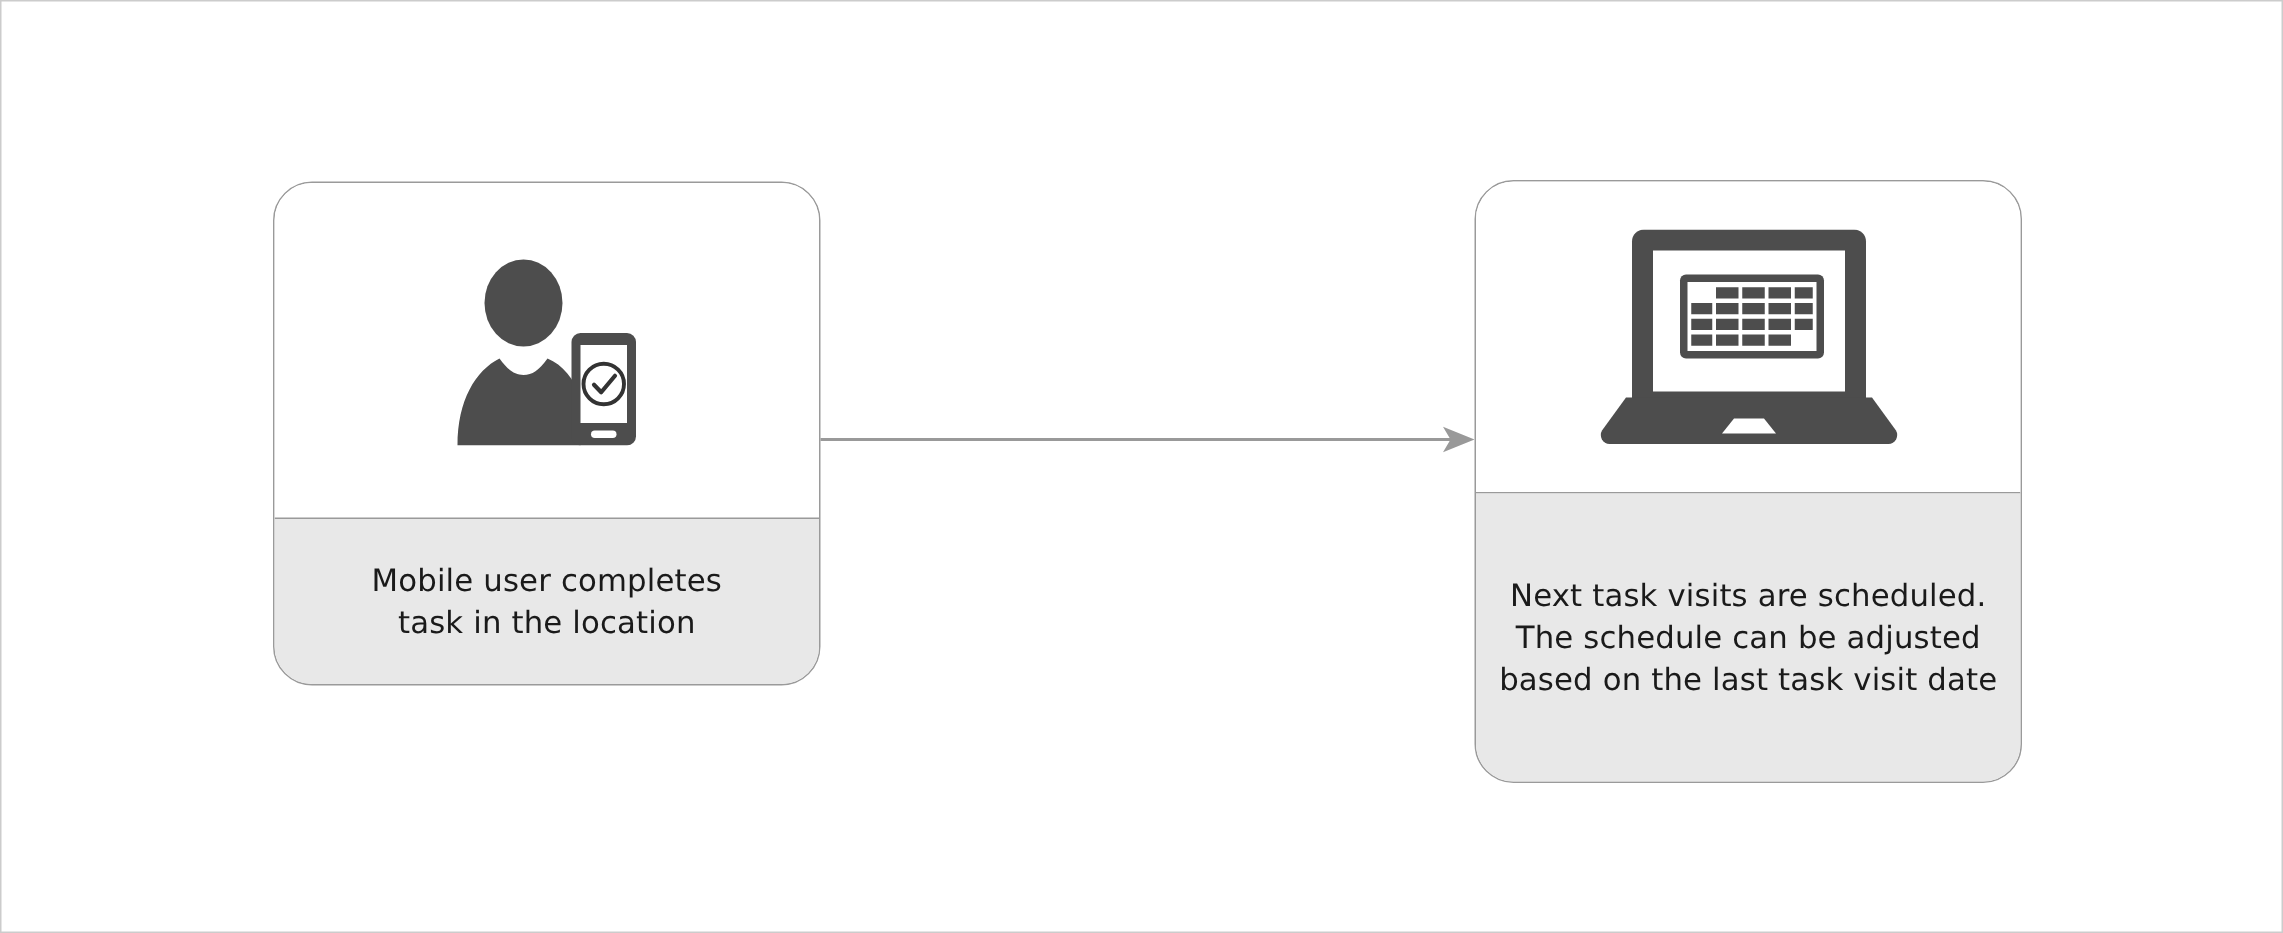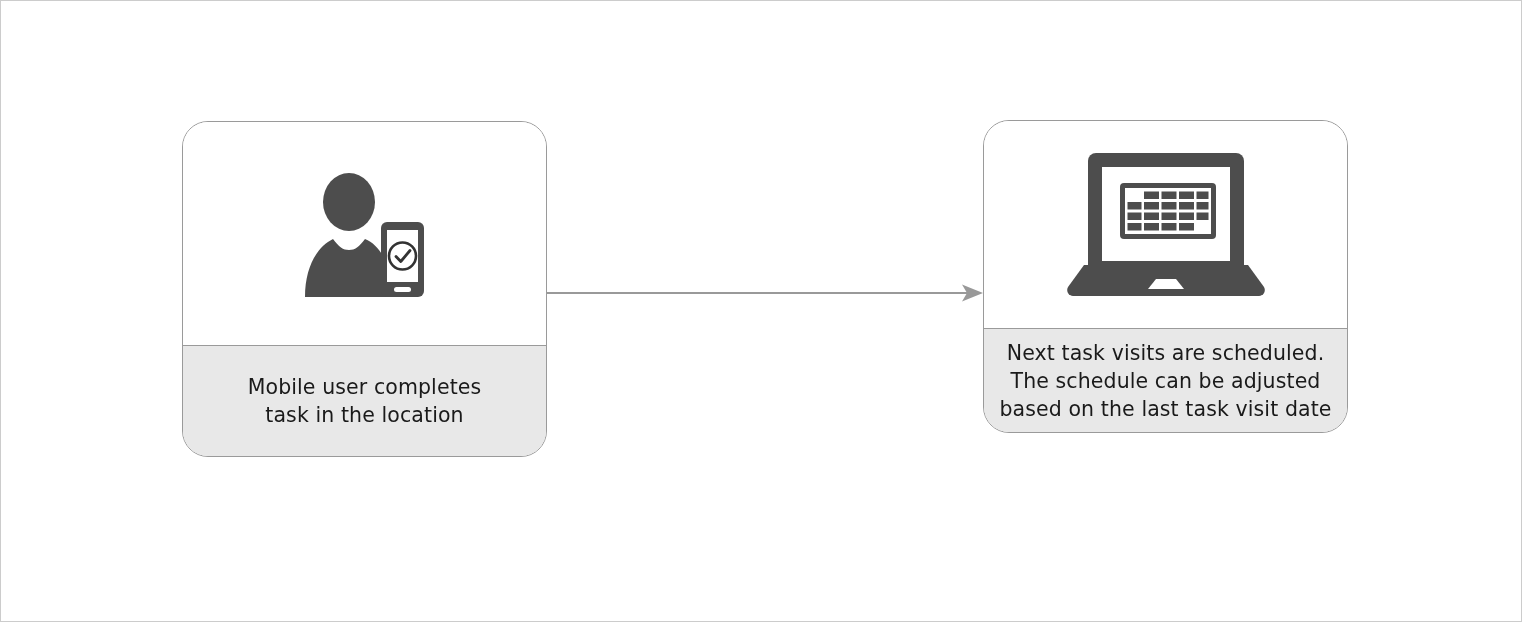--- a/index.html
+++ b/index.html
@@ -63,21 +63,21 @@
     top: 120px;
     width: 365px;
     height: 336px;
   }
   #card-mobile-user .card-icon-area { height: 224px; }
 
   #card-scheduler {
     left: 982px;
     top: 119px;
     width: 365px;
-    height: 313px;
+    height: 402px;
   }
   #card-scheduler .card-icon-area { height: 208px; }
 
   
   #connector {
     position: absolute;
     left: 540px;
     top: 271px;
     width: 450px;
     height: 42px;

